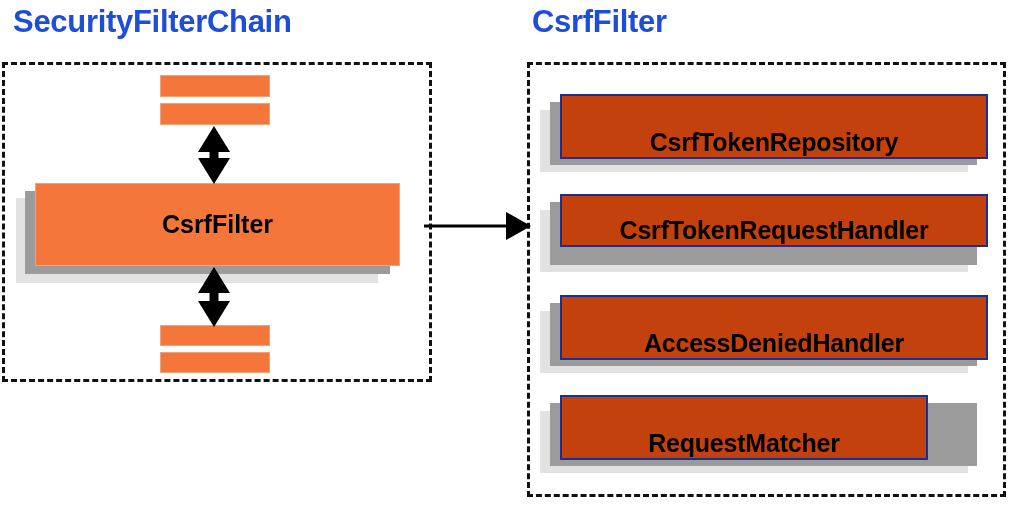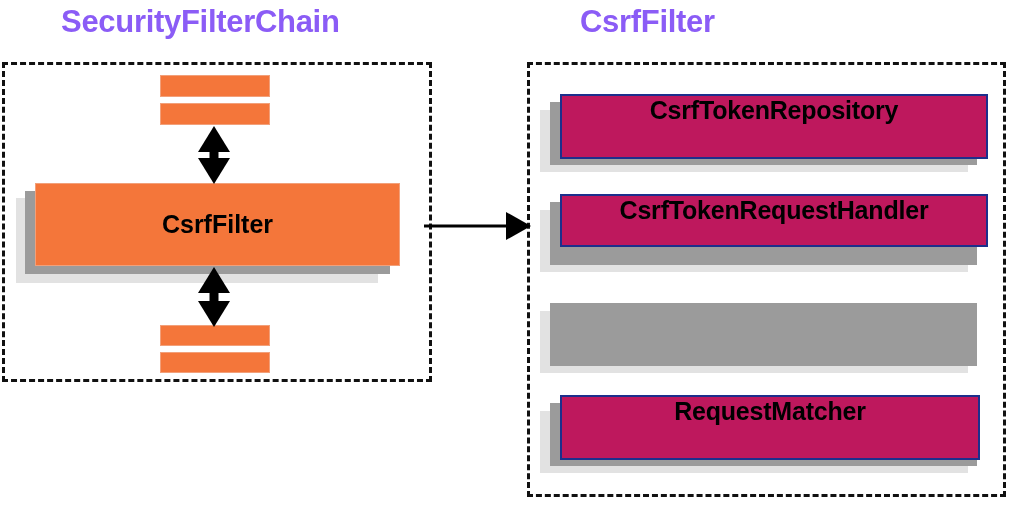--- a/index.html
+++ b/index.html
@@ -16,24 +16,23 @@
     width: 1010px; height: 505px;
     background: #ffffff;
   }
 
   
   .panel-title {
     position: absolute;
     font-weight: bold;
     font-size: 31px;
     line-height: 31px;
-    color: #8b5cf6;
+    color: #1d4ed8;
     letter-spacing: -0.3px;
     white-space: nowrap;
-    margin-left: 48px;
   }
   #title-left  { left: 13px;  top: 6px; }
   #title-right { left: 532px; top: 6px; }
 
   
   .dashed-box {
     position: absolute;
     border: 3px dashed #111111;
     box-sizing: border-box;
     background: transparent;
@@ -47,25 +46,25 @@
     background: #e2e2e2;
   }
   .shadow-dark {
     position: absolute;
     background: #9b9b9b;
   }
 
   
   .blue-box {
     position: absolute;
-    background: #be185d;
+    background: #c2410c;
     border: 2px solid #1c2f8c;
     box-sizing: border-box;
     display: flex;
-    align-items: flex-start;
+    align-items: flex-end;
     justify-content: center;
   }
   .blue-box .label {
     font-weight: bold;
     font-size: 25px;
     color: #000000;
     letter-spacing: -0.2px;
     white-space: nowrap;
   }
 
@@ -131,24 +130,27 @@
   </div>
 
   <div class="shadow-lite" style="left:540px; top:210px; width:428px; height:62px;"></div>
   <div class="shadow-dark" style="left:550px; top:202px; width:427px; height:63px;"></div>
   <div class="blue-box" style="left:560px; top:194px; width:428px; height:53px;">
     <span class="label">CsrfTokenRequestHandler</span>
   </div>
 
   <div class="shadow-lite" style="left:540px; top:311px; width:428px; height:62px;"></div>
   <div class="shadow-dark" style="left:550px; top:303px; width:427px; height:63px;"></div>
+  <div class="blue-box" style="left:560px; top:295px; width:428px; height:65px;">
+    <span class="label">AccessDeniedHandler</span>
+  </div>
 
   <div class="shadow-lite" style="left:540px; top:411px; width:428px; height:62px;"></div>
   <div class="shadow-dark" style="left:550px; top:403px; width:427px; height:63px;"></div>
-  <div class="blue-box" style="left:560px; top:395px; width:420px; height:65px;">
+  <div class="blue-box" style="left:560px; top:395px; width:368px; height:65px;">
     <span class="label">RequestMatcher</span>
   </div>
 
   <svg id="arrow-layer" viewBox="0 0 1010 505">
 
     <g>
       <line x1="214" y1="138" x2="214" y2="172" stroke="#000000" stroke-width="9"></line>
       <polygon points="214,126 198,152 230,152" fill="#000000"></polygon>
       <polygon points="214,184 198,158 230,158" fill="#000000"></polygon>
     </g>

